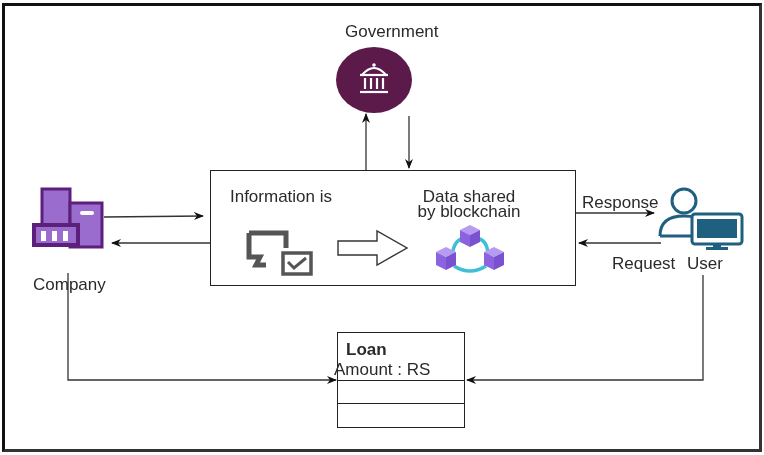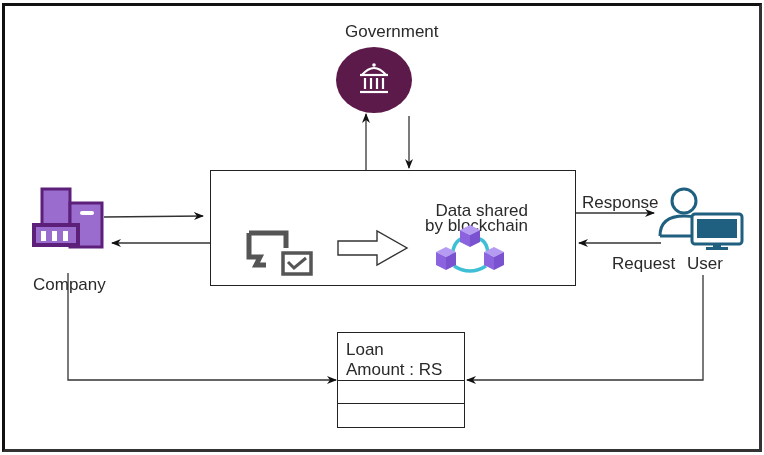--- a/index.html
+++ b/index.html
@@ -58,22 +58,23 @@
   <rect x="2" y="36" width="48" height="24" fill="#5c1f7a"></rect>
   <rect x="6" y="40" width="40" height="16" fill="#9a6ccd"></rect>
   <rect x="11" y="44" width="5" height="10" fill="#fff"></rect>
   <rect x="22" y="44" width="5" height="10" fill="#fff"></rect>
   <rect x="33" y="44" width="5" height="10" fill="#fff"></rect>
 </svg>
 <div class="lbl" style="left:33px; top:251px;margin-top:24px;">Company</div>
 
 <div class="box" style="left:210px; top:170px; width:364px; height:114px;"></div>
 <div class="lbl center" style="left:226px; top:189px; width:110px;">
+  <div>Information is</div>
 </div>
-<div class="lbl center" style="left:410px; top:203px; width:118px;text-align:right;">
+<div class="lbl center" style="left:410px; top:189px; width:118px;">
   <div>Data shared</div>
   <div>by blockchain</div>
 </div>
 
 <svg class="icon" style="left:246px; top:230px;" width="72" height="46" viewBox="0 0 72 46">
   <path d="M3,3 H40 V18" fill="none" stroke="#555" stroke-width="5"></path>
   <path d="M3,3 V27 H14 L10,35 H20" fill="none" stroke="#555" stroke-width="5"></path>
   <rect x="37" y="23" width="28" height="21" fill="none" stroke="#555" stroke-width="3.5"></rect>
   <path d="M42,32 L48,38 L60,28" fill="none" stroke="#555" stroke-width="3"></path>
 </svg>
@@ -116,14 +117,14 @@
   <rect x="41" y="33" width="40" height="19" fill="#1f5f7f"></rect>
   <rect x="57" y="58" width="8" height="4" fill="#1f5f7f"></rect>
   <rect x="50" y="61" width="22" height="3" fill="#1f5f7f"></rect>
 </svg>
 <div class="lbl" style="left:687px; top:254px;">User</div>
 
 <div class="box" style="left:337px; top:332px; width:126px; height:94px;">
   <div style="position:absolute; left:0; right:0; top:47px; border-top:1.5px solid #222;"></div>
   <div style="position:absolute; left:0; right:0; top:70px; border-top:1.5px solid #222;"></div>
 </div>
-<div class="lbl" style="left:346px; top:340px;">Loan</div>
-<div class="lbl" style="left:346px; top:360px;">Amount : RS</div>
+<div class="lbl" style="left:346px; top:340px;font-weight:bold;">Loan</div>
+<div class="lbl" style="left:334px; top:360px;">Amount : RS</div>
 
 </body></html>

